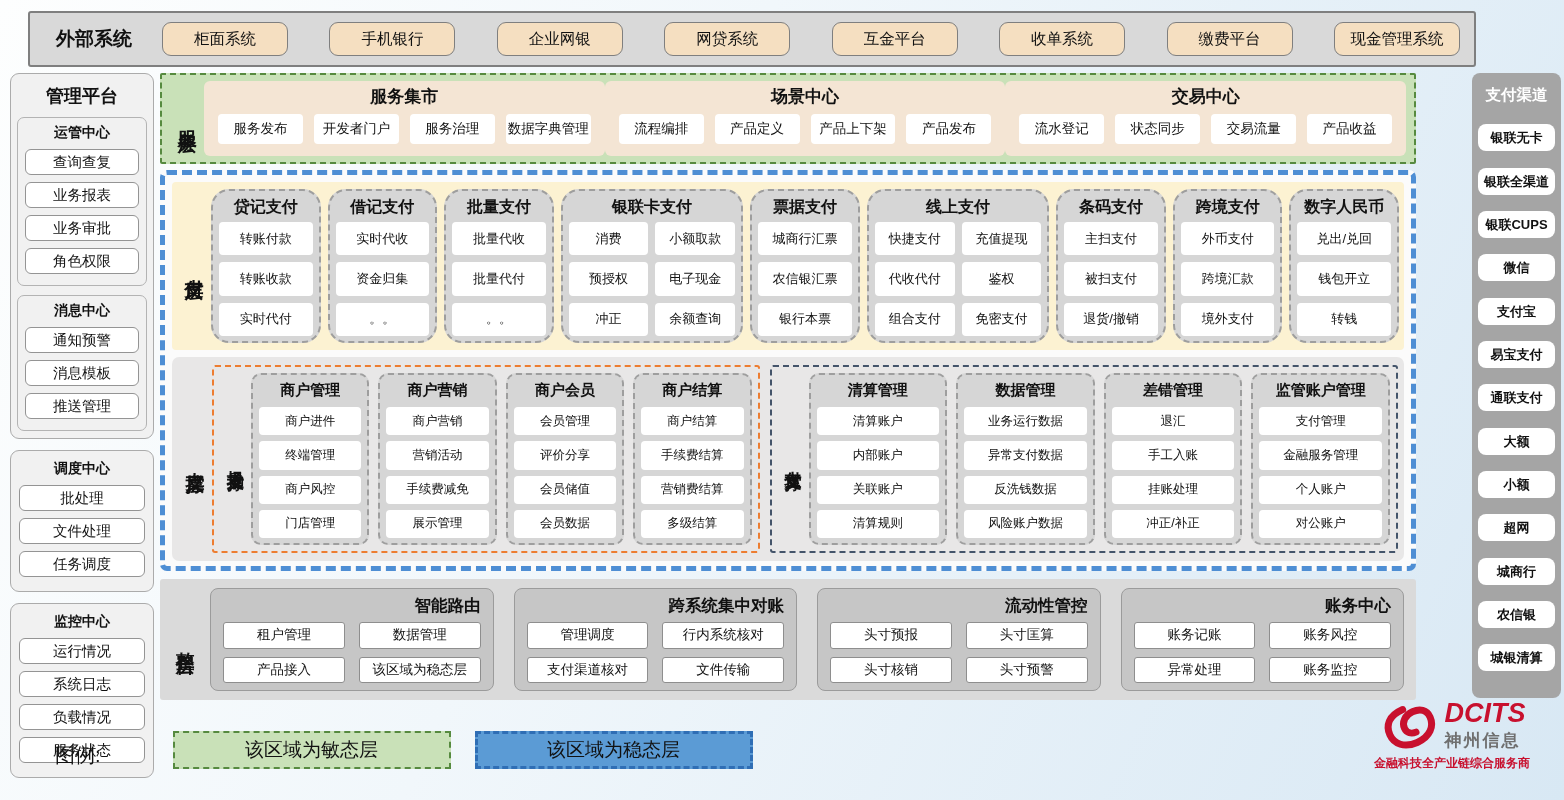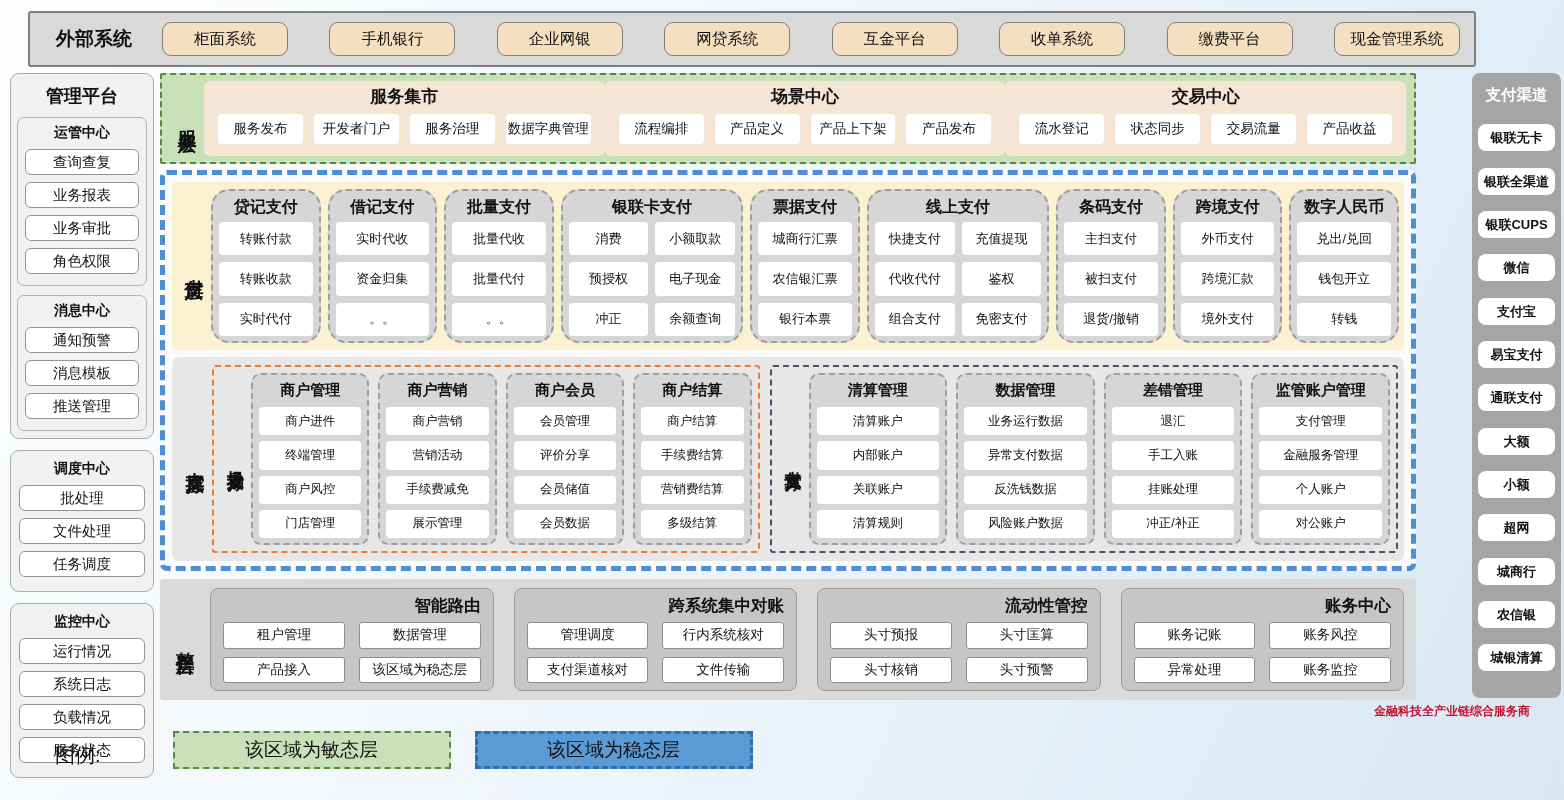--- a/index.html
+++ b/index.html
@@ -403,14 +403,25 @@
     </div>
 </div>
 
 <div id="legend" class="abs">
   <div class="lg-label">图例:</div>
   <div class="lg-box lg-green">该区域为敏态层</div>
   <div class="lg-box lg-blue">该区域为稳态层</div>
 </div>
 
 <div id="logo" class="abs">
+  <div class="logo-row">
+    <svg width="62" height="50" viewBox="0 0 62 50">
+      <g transform="rotate(-24 31 25)">
+        <path d="M31 7 C 15 7, 9 15, 9 25 C 9 35, 17 43, 31 43 C 45 43, 53 35, 53 25 C 53 17, 47 13, 39 13 C 31 13, 25 18, 25 25 C 25 30, 29 33, 34 33" stroke="#C8102E" stroke-width="7" fill="none" stroke-linecap="round"></path>
+      </g>
+    </svg>
+    <div class="logo-texts">
+      <div class="logo-name">DCITS</div>
+      <div class="logo-cn">神州信息</div>
+    </div>
+  </div>
   <div class="logo-tag">金融科技全产业链综合服务商</div>
 </div>
 
 </body></html>

